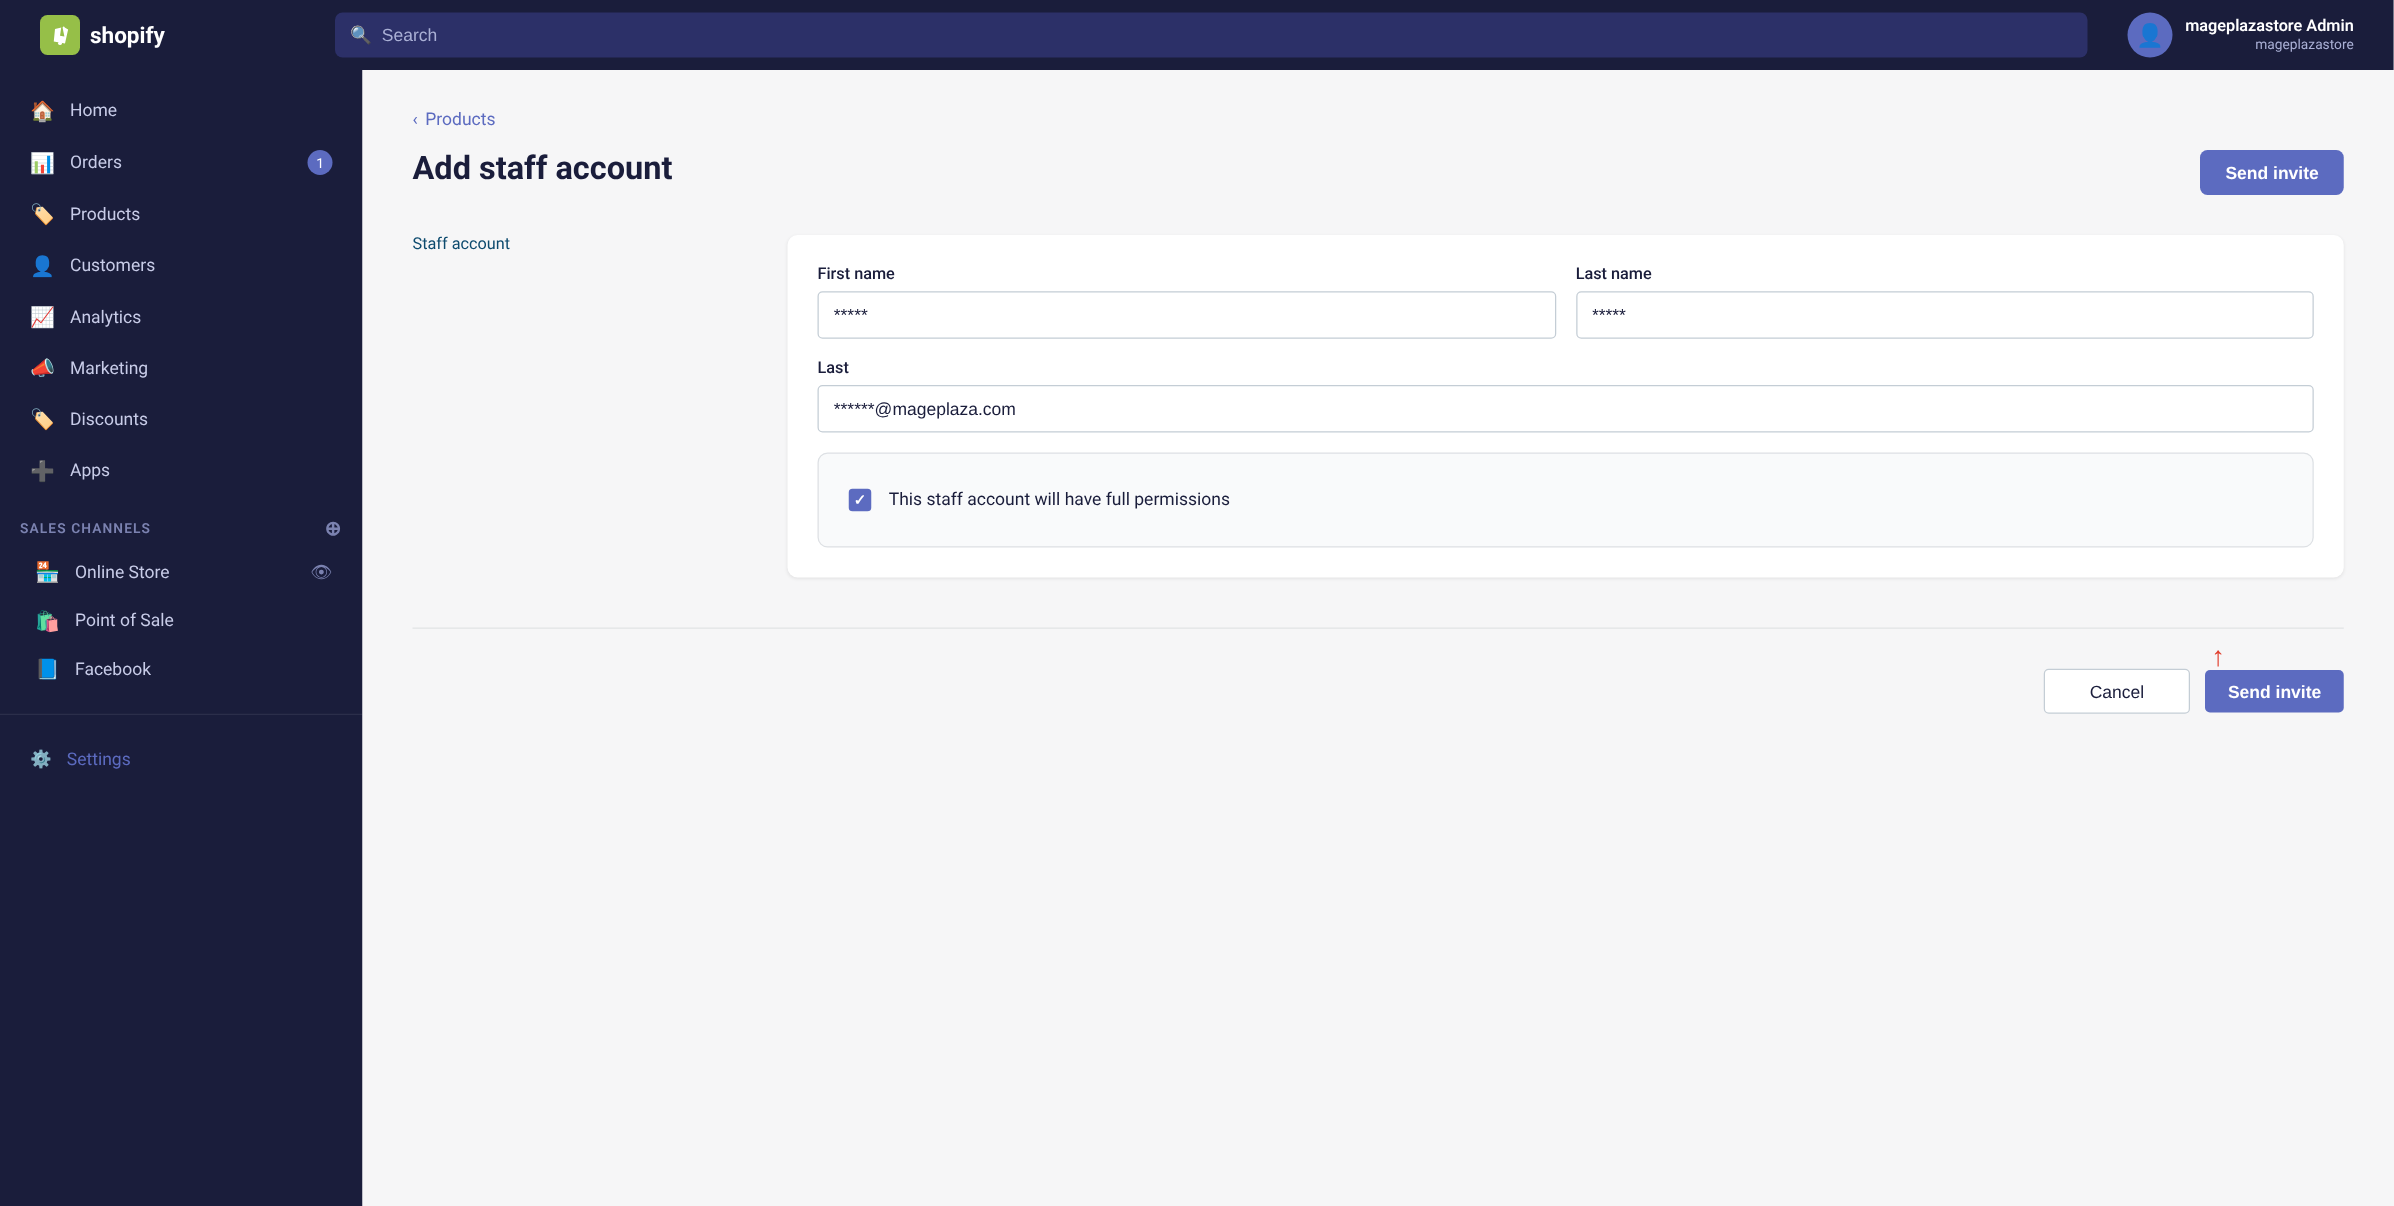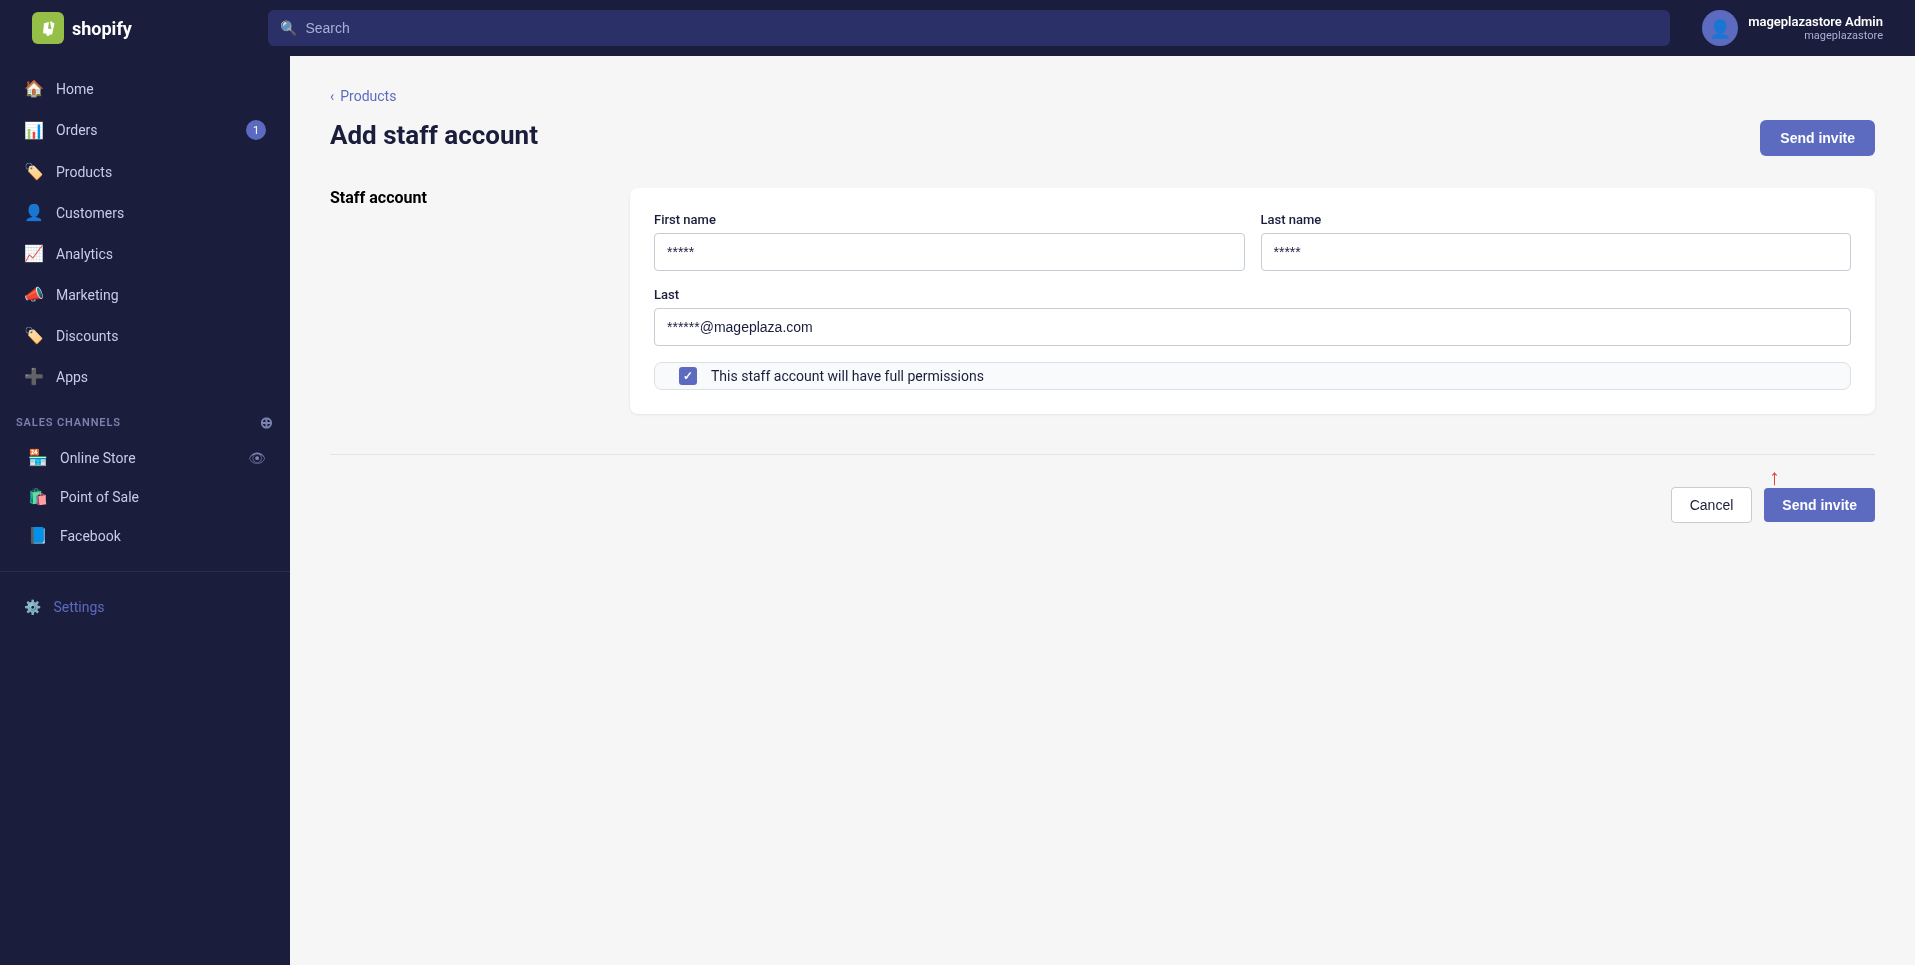--- a/index.html
+++ b/index.html
@@ -205,23 +205,23 @@
     .form-section {
       display: flex;
       gap: 40px;
       margin-bottom: 40px;
     }
     .form-description {
       min-width: 260px;
       max-width: 280px;
     }
     .form-description h3 {
-      font-size: 16px;
-      font-weight: 700;
-      color: #000000;
+      font-size: 13px;
+      font-weight: 400;
+      color: #0c4a6e;
       margin-bottom: 12px;
     }
     .form-description p {
       font-size: 13px;
       color: #637381;
       line-height: 1.6;
     }
     .form-description a {
       color: #5c6bc0;
       text-decoration: none;
@@ -258,21 +258,21 @@
       outline: none;
     }
     .form-group.full-width { width: 100%; flex: none; }
 
     
     .permissions-card {
       flex: 1;
       background: #f9fafb;
       border: 1px solid #dde0e4;
       border-radius: 8px;
-      padding: 4px 24px;
+      padding: 28px 24px;
       display: flex;
       align-items: center;
       gap: 14px;
       margin-top: 16px;
     }
     .permissions-card label {
       font-size: 14px;
       color: #1a1d3b;
     }
     .checkbox-blue {
@@ -307,21 +307,21 @@
       justify-content: flex-end;
       align-items: center;
       gap: 12px;
       padding-top: 8px;
       position: relative;
     }
     .cancel-btn {
       background: white;
       border: 1px solid #c4cdd5;
       border-radius: 4px;
-      padding: 9px 18px;
+      padding: 9px 36px;
       font-size: 14px;
       color: #1a1d3b;
       cursor: pointer;
     }
     .send-invite-btn {
       background: #5c6bc0;
       color: white;
       border: none;
       border-radius: 4px;
       padding: 9px 18px;

